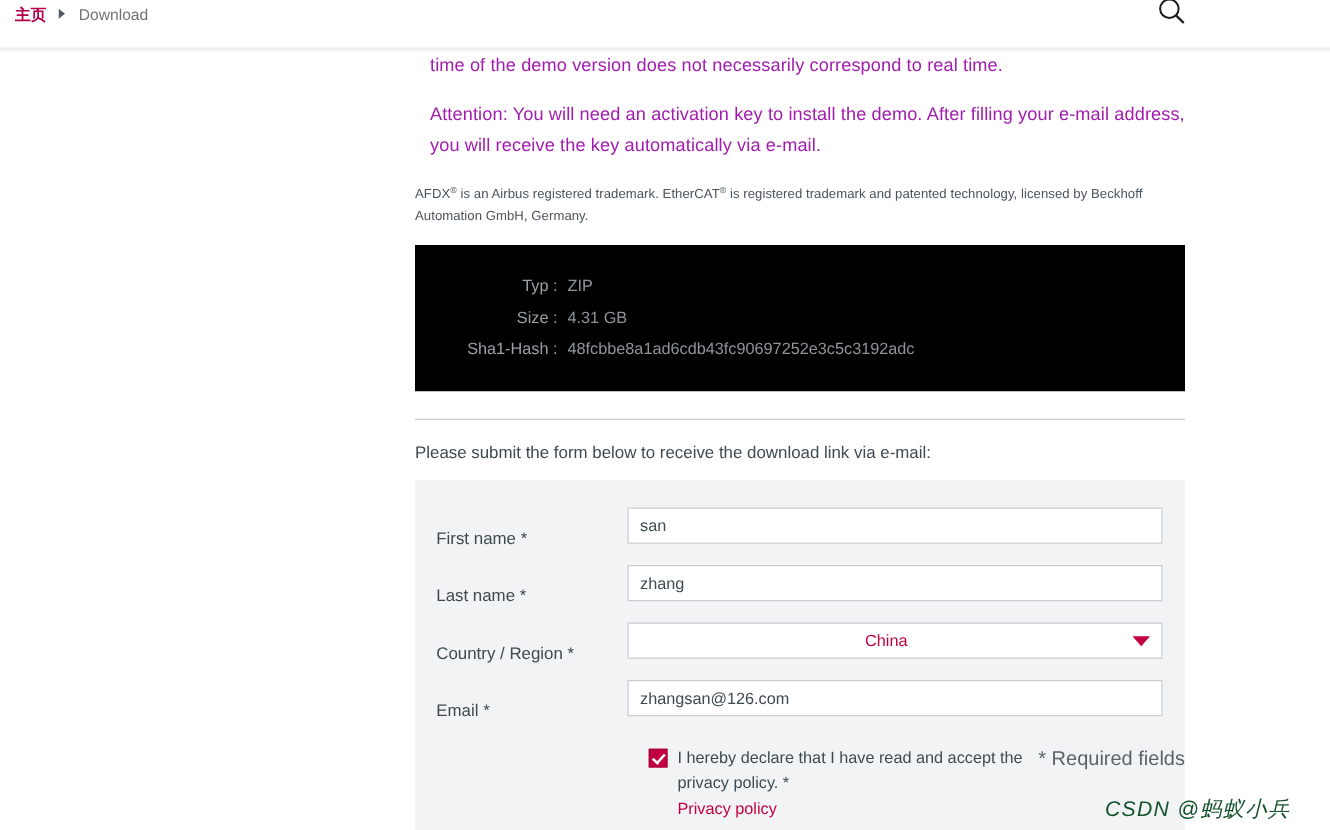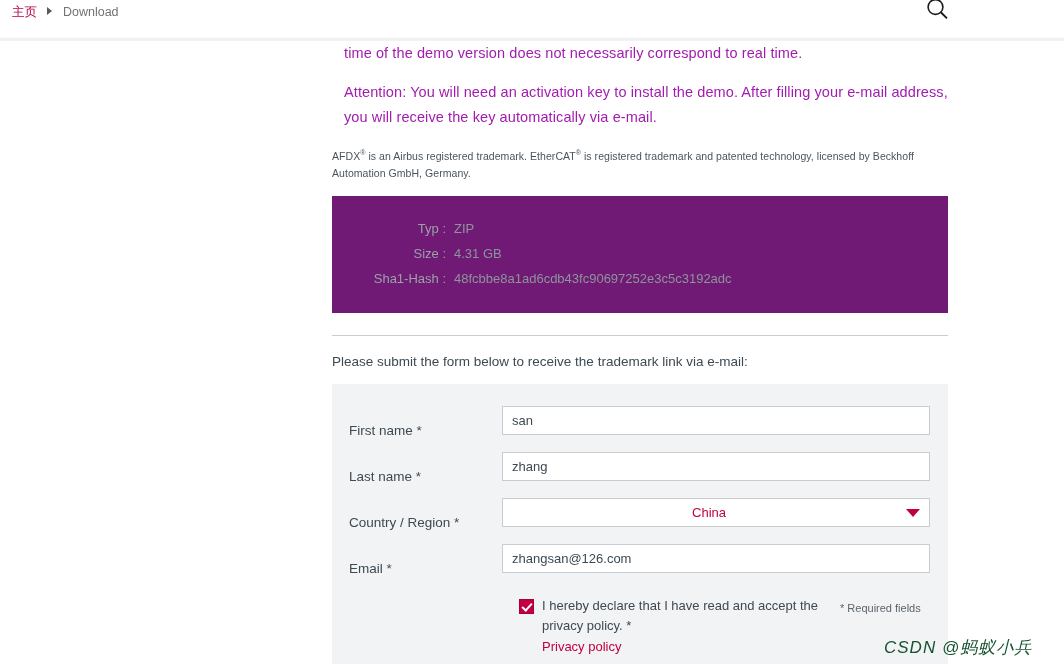--- a/index.html
+++ b/index.html
@@ -15,21 +15,21 @@
 
   
   #header {
     position: absolute; left: 0; top: 0; width: 1064px; height: 38px;
     background: #ffffff;
   }
   #breadcrumb {
     position: absolute; left: 12px; top: 4px;
     font-size: 12.5px; line-height: 16px; white-space: nowrap;
   }
-  .crumb-home { color: #b2004a; text-decoration: none; font-weight: 400; }
+  .crumb-home { color: #b2004a; text-decoration: none; font-weight: 700; }
   .crumb-sep {
     display: inline-block; margin: 0 7px 0 7px;
     width: 0; height: 0; vertical-align: 1px;
     border-left: 5px solid #555b60;
     border-top: 4px solid transparent;
     border-bottom: 4px solid transparent;
   }
   .crumb-current { color: #737373; }
 
   #search-icon-wrap {
@@ -60,21 +60,21 @@
     font-size: 10.5px;
     line-height: 17px;
     margin: 0;
     letter-spacing: .05px;
   }
   .para-legal sup { font-size: 7px; vertical-align: super; }
 
   
   #fileinfo {
     margin-top: 14px;
-    background: #701a75;
+    background: #000000;
     width: 616px;
     padding: 20px 0 22px 0;
   }
   .fi-row { display: flex; line-height: 25px; }
   .fi-label {
     width: 122px; text-align: right;
     color: #9aa1a7; font-size: 13px; padding-right: 8px;
     white-space: nowrap;
   }
   .fi-value { color: #8d949a; font-size: 13px; }
@@ -140,21 +140,21 @@
   }
   #consent-text {
     margin-left: 8px; width: 290px;
     color: #3d4a52; font-size: 13px; line-height: 20px;
   }
   #privacy-link {
     display: block; color: #c3003f; text-decoration: none; font-size: 13px;
     margin-top: 1px;
   }
   #required-note {
-    margin-left: 8px; color: #5a646b; font-size: 11px; line-height: 20px;
+    margin-left: 8px; color: #5a646b; font-size: 16px; line-height: 20px;
     white-space: nowrap; padding-top: 2px;
   }
 
   
   #watermark {
     position: absolute; left: 884px; top: 636px;
     color: #14532d; font-size: 17px; letter-spacing: 1px;
     white-space: nowrap; user-select: none; font-style: italic;
   }
 </style>
@@ -201,21 +201,21 @@
         <div class="fi-value">4.31 GB</div>
       </div>
       <div class="fi-row">
         <div class="fi-label">Sha1-Hash :</div>
         <div class="fi-value">48fcbbe8a1ad6cdb43fc90697252e3c5c3192adc</div>
       </div>
     </div>
 
     <div id="divider"></div>
 
-    <div id="form-prompt">Please submit the form below to receive the trademark link via e-mail:</div>
+    <div id="form-prompt">Please submit the form below to receive the download link via e-mail:</div>
 
     <div id="form-panel">
 
       <div class="form-row">
         <div class="form-label">First name *</div>
         <div class="field-wrap">
           <input class="txt" type="text" value="san" style="">
         </div>
       </div>
 

